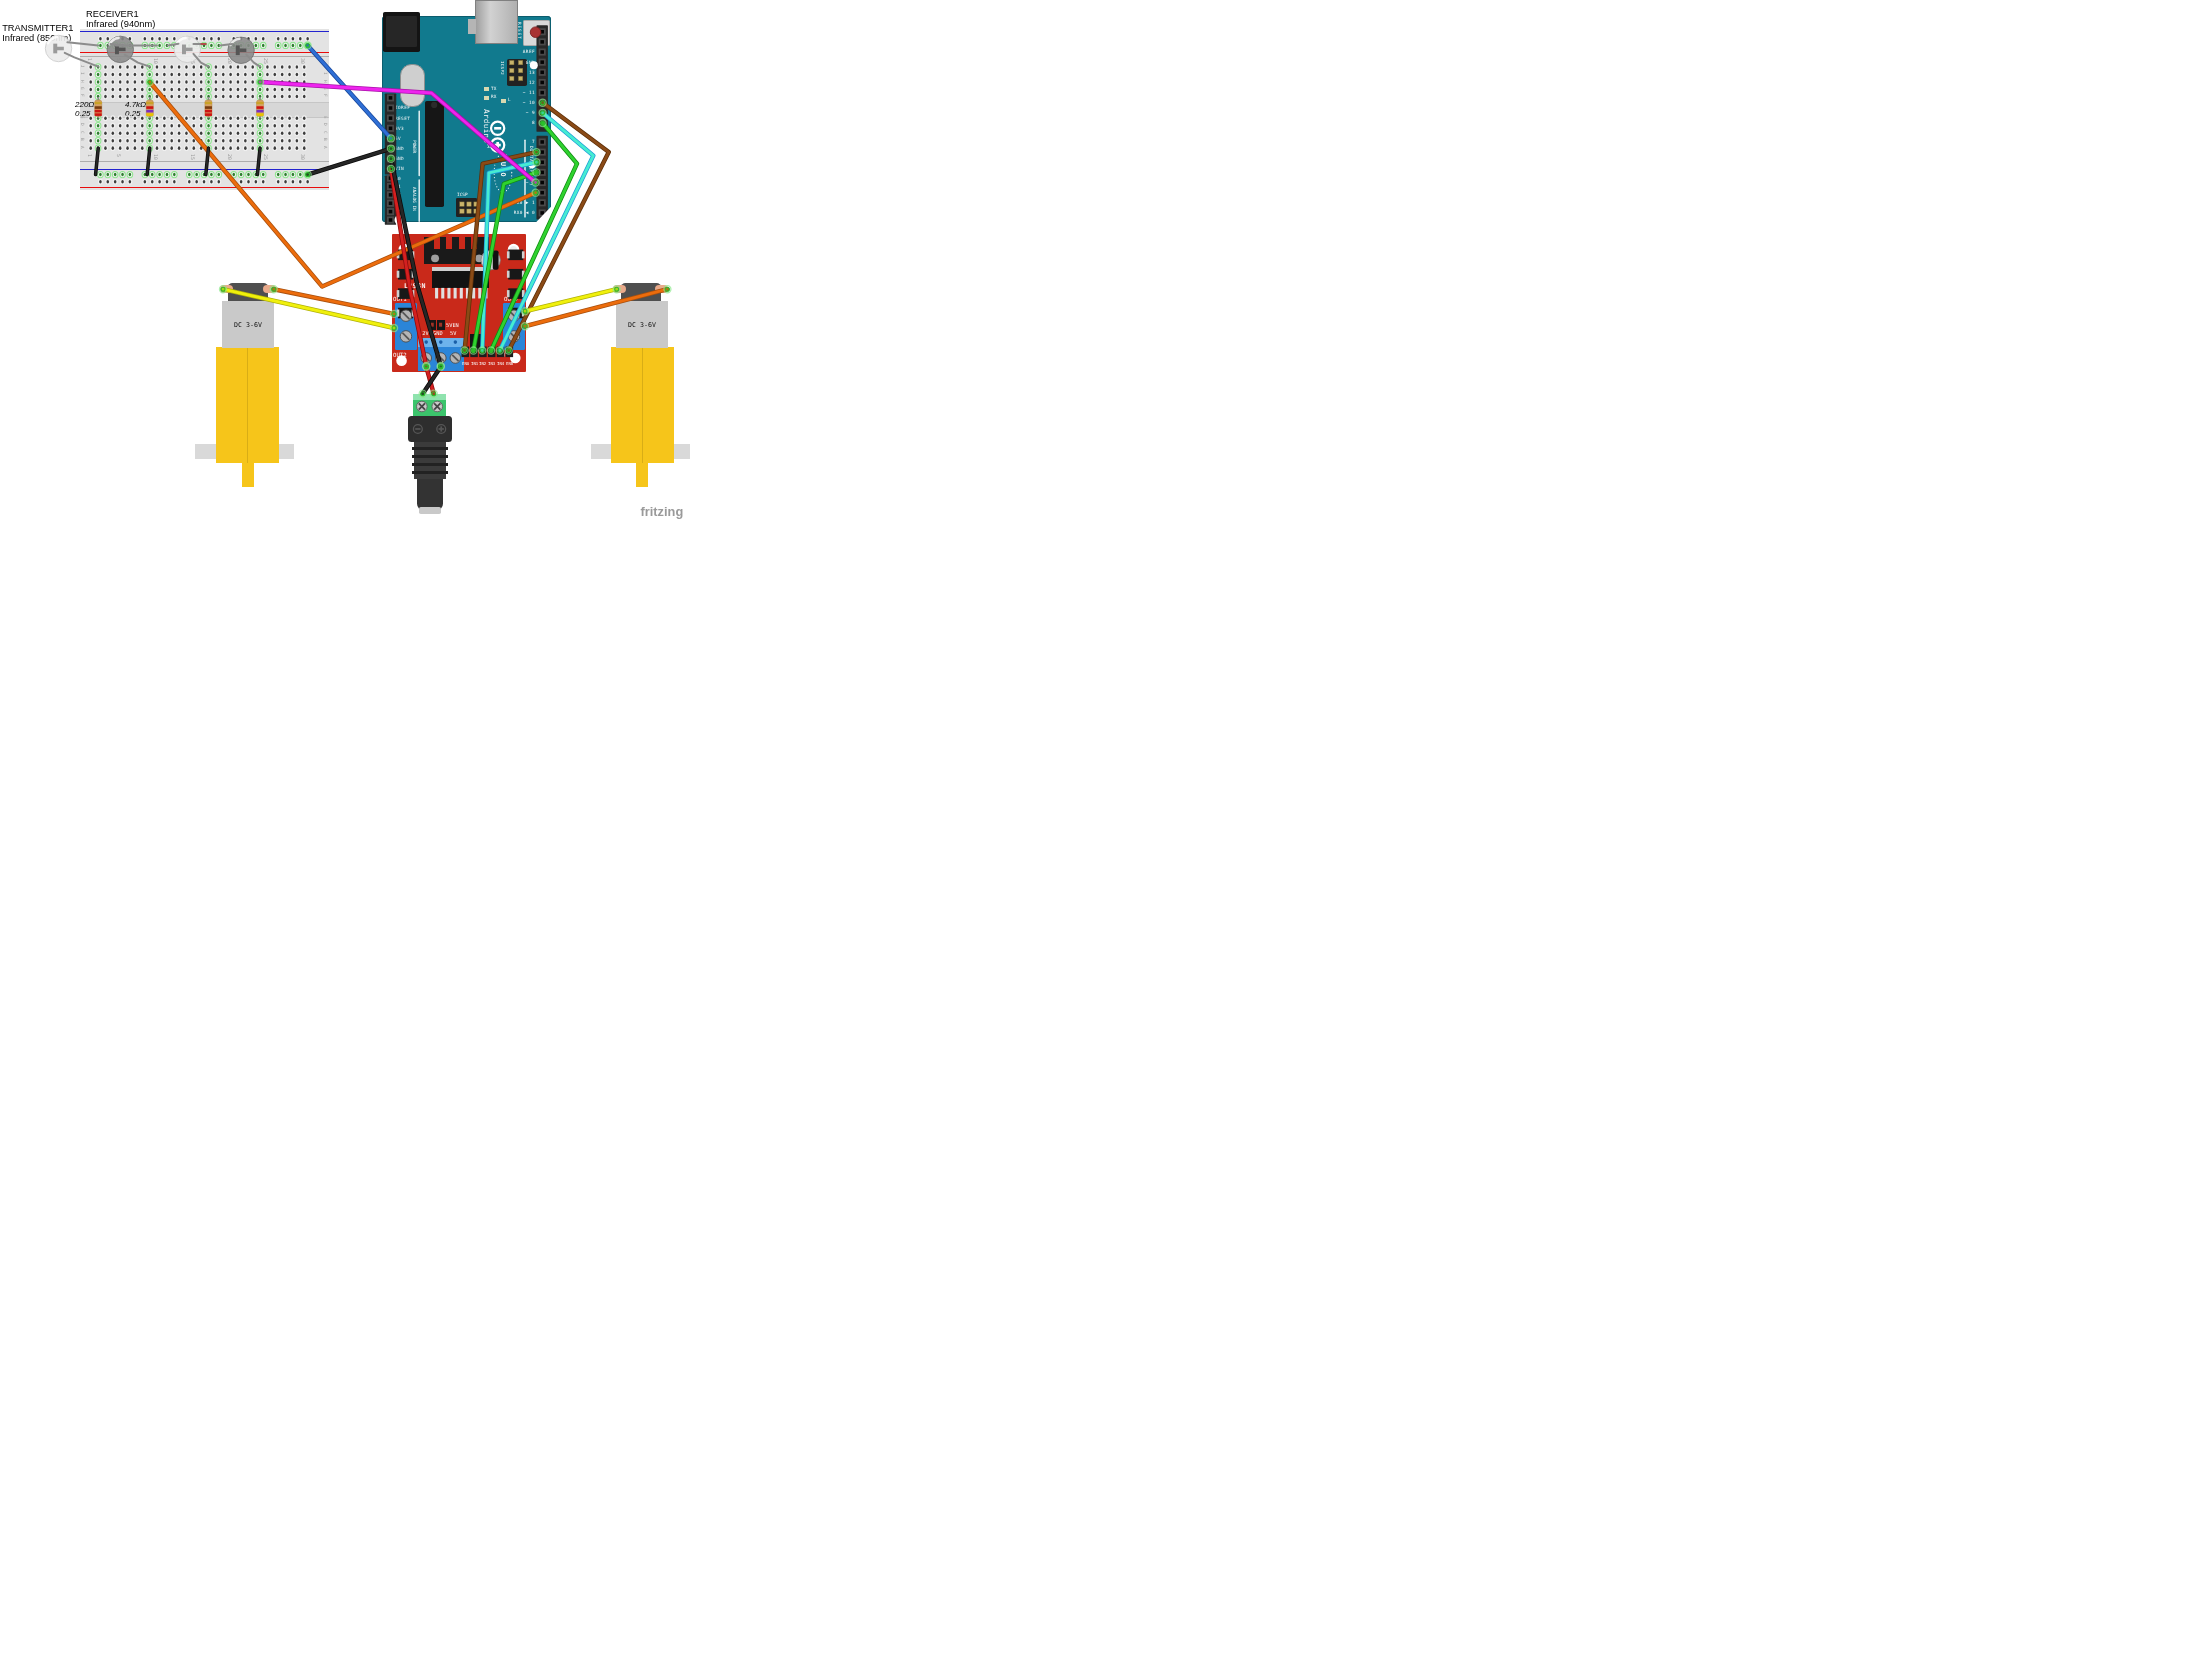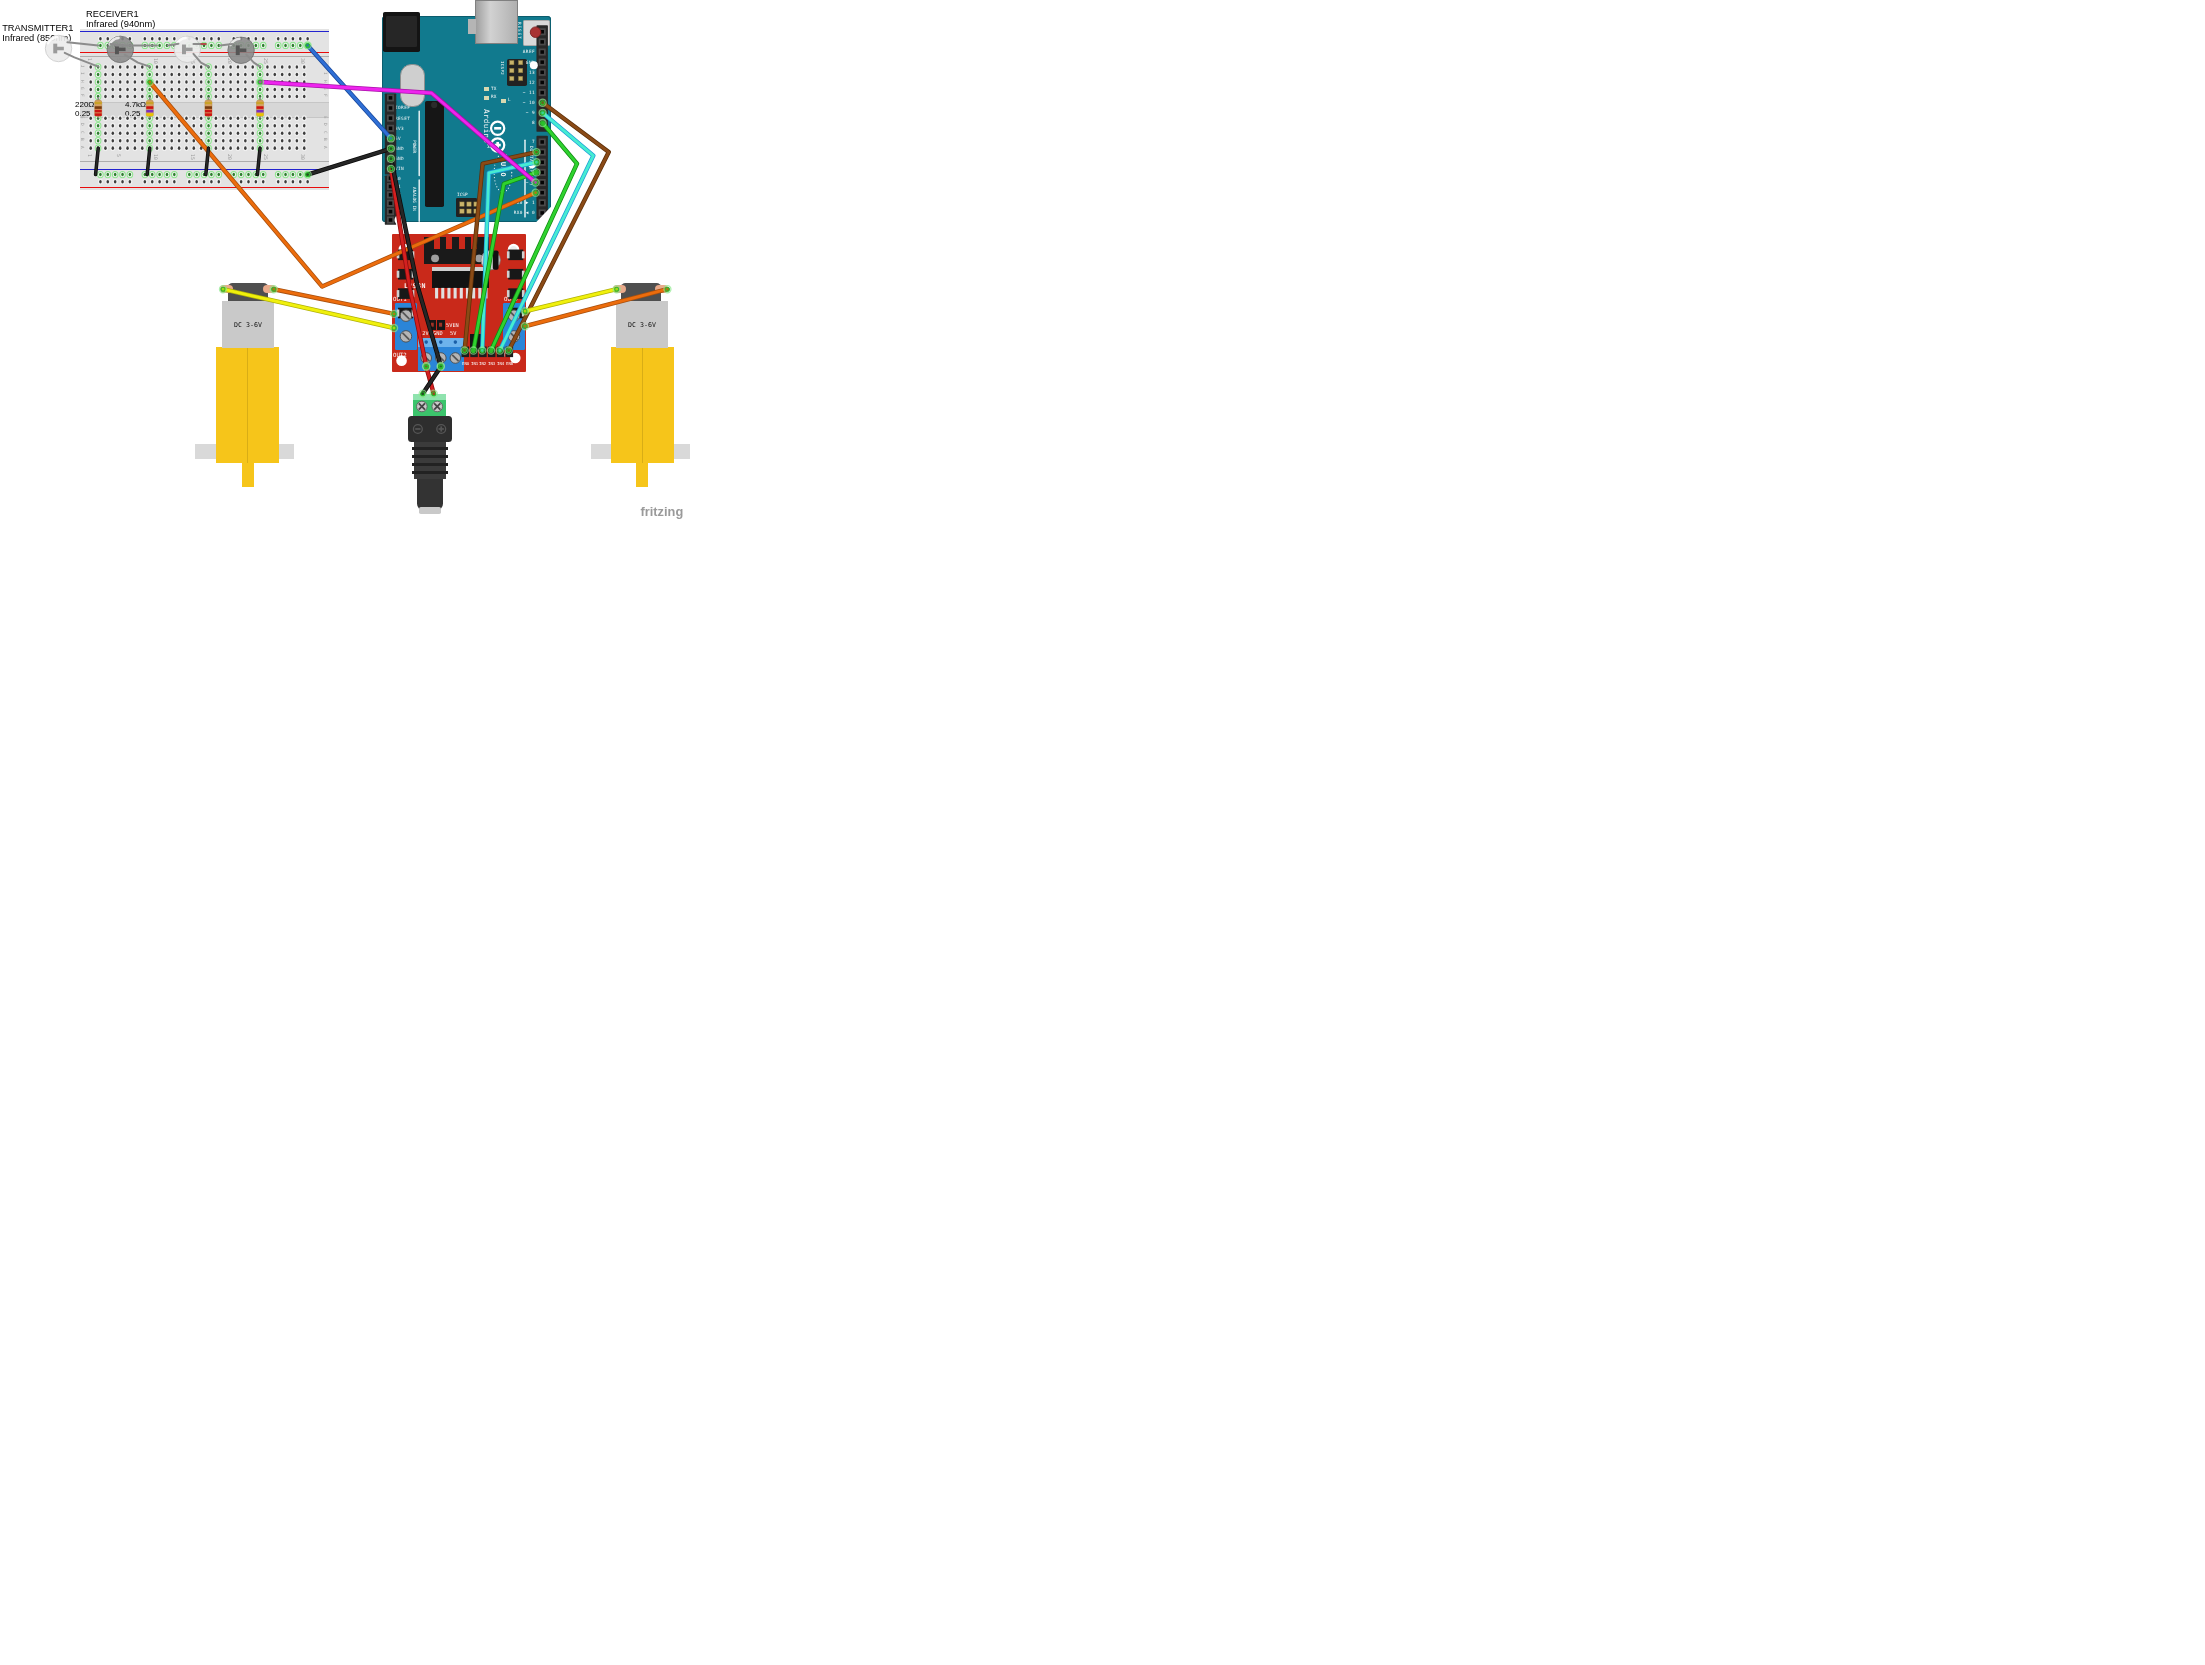--- a/index.html
+++ b/index.html
@@ -5,21 +5,21 @@
   html,body{margin:0;padding:0;background:#ffffff;}
   #canvas{position:relative;width:692px;height:522px;background:#ffffff;overflow:hidden;
           font-family:"Liberation Sans",sans-serif;}
   .abs{position:absolute;}
   .silk{font-family:"DejaVu Sans Mono",monospace;color:#fafafa;}
   .blk{color:#111;}
   .bblbl{font-family:"DejaVu Sans Mono",monospace;color:#9a9a9a;}
   .rot{transform:rotate(90deg);transform-origin:top left;white-space:nowrap;}
   svg{position:absolute;left:0;top:0;}
   .partlabel{font-family:"Liberation Sans",sans-serif;color:#000;font-size:9.3px;line-height:10px;white-space:nowrap;}
-  .reslabel{font-family:"Liberation Sans",sans-serif;color:#000;font-size:8px;line-height:8.8px;white-space:nowrap;}
+  .reslabel{font-family:"Liberation Sans",sans-serif;color:#000;font-size:8px;line-height:8.8px;white-space:nowrap;font-style:italic;}
 </style>
 </head>
 <body>
 
 <div id="canvas">
 
   <div class="abs" style="left:80px;top:29px;width:249px;height:161px;background:#e3e3e3;"></div>
   <div class="abs" style="left:80px;top:102px;width:249px;height:13.7px;background:#d7d7d7;border-top:0.4px solid #c6c6c6;border-bottom:0.4px solid #c6c6c6;"></div>
   <div class="abs" style="left:80px;top:31px;width:249px;height:1.3px;background:#2323cf;"></div>
   <div class="abs" style="left:80px;top:52px;width:249px;height:1.3px;background:#e80c0c;"></div>

